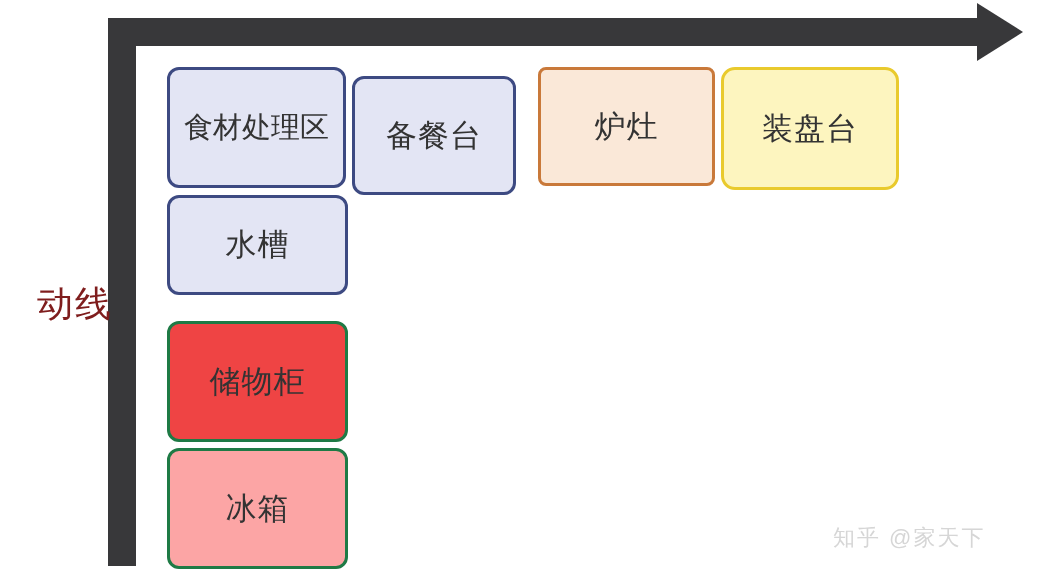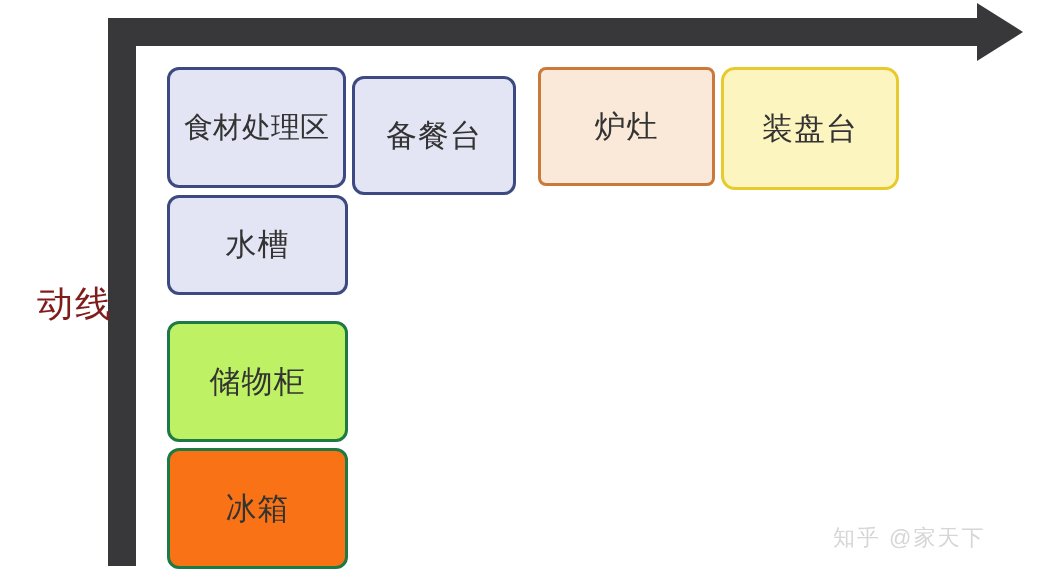--- a/index.html
+++ b/index.html
@@ -92,19 +92,19 @@
   <div class="dbox small-text box-prep-area" style="background-color: rgb(227, 229, 244); border-color: rgb(61, 74, 130);">食材处理区</div>
 
   <div class="dbox box-serving-counter" style="background-color: rgb(227, 229, 244); border-color: rgb(61, 74, 130);">备餐台</div>
 
   <div class="dbox box-stove" style="background-color: rgb(250, 232, 216); border-color: rgb(201, 121, 58);">炉灶</div>
 
   <div class="dbox box-plating-counter" style="background-color: rgb(253, 245, 191); border-color: rgb(233, 202, 45);">装盘台</div>
 
   <div class="dbox box-sink" style="background-color: rgb(227, 229, 244); border-color: rgb(61, 74, 130);">水槽</div>
 
-  <div class="dbox box-storage-cabinet" style="background-color: #bef264; border-color: rgb(30, 122, 69);">储物柜</div>
+  <div class="dbox box-storage-cabinet" style="background-color: #ef4444; border-color: rgb(30, 122, 69);">储物柜</div>
 
-  <div class="dbox box-fridge" style="background-color: #f97316; border-color: rgb(30, 122, 69);">冰箱</div>
+  <div class="dbox box-fridge" style="background-color: #fca5a5; border-color: rgb(30, 122, 69);">冰箱</div>
 
   <div class="watermark">知乎 @家天下</div>
 
 </div>
 
 </body></html>

